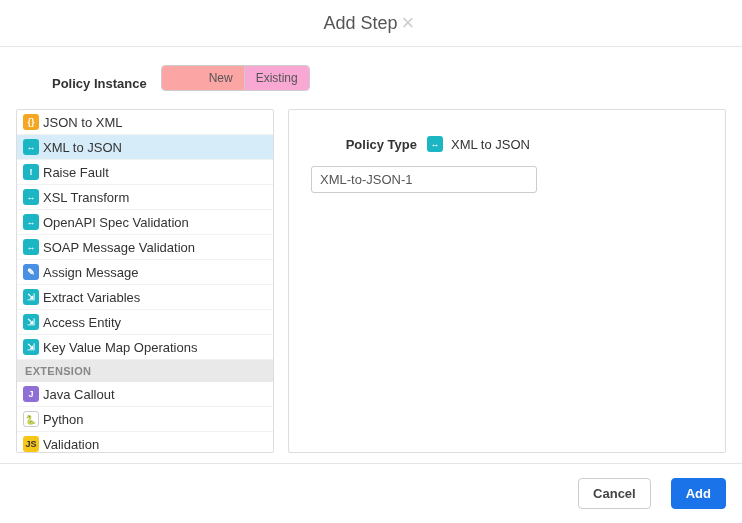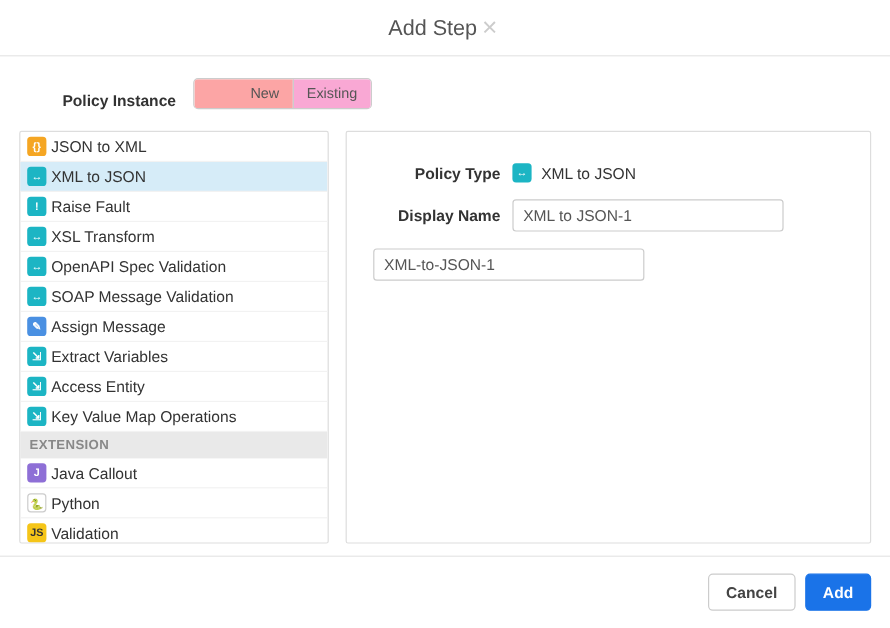--- a/index.html
+++ b/index.html
@@ -155,21 +155,21 @@
     font-size: 13px;
     color: #555;
   }
   .modal-footer {
     position: absolute;
     bottom: 0; left: 0; right: 0;
     border-top: 1px solid #e5e5e5;
     padding: 14px 16px;
     display: flex;
     justify-content: flex-end;
-    gap: 8px;
+    gap: 20px;
     background: #fff;
   }
   .btn {
     border: 1px solid #ccc;
     border-radius: 4px;
     padding: 7px 14px;
     font-size: 13px;
     font-weight: 600;
     cursor: pointer;
     background: #fff;
@@ -258,24 +258,20 @@
 
   <div class="detail-pane">
     <div class="form-row">
       <label>Policy Type</label>
       <div class="type-val">
         <span id="pt-icon" class="picon i-teal">↔</span>
         <span>XML to JSON</span>
       </div>
     </div>
     <div class="form-row">
-      <label>Display Name</label>
-      <input class="text-input" type="text" value="XML to JSON-1" style="">
-    </div>
-    <div class="form-row">
       <input class="text-input" type="text" value="XML-to-JSON-1" style="">
     </div>
   </div>
 </div>
 
 <div class="modal-footer">
   <button class="btn">Cancel</button>
   <button class="btn btn-primary">Add</button>
 </div>
 

